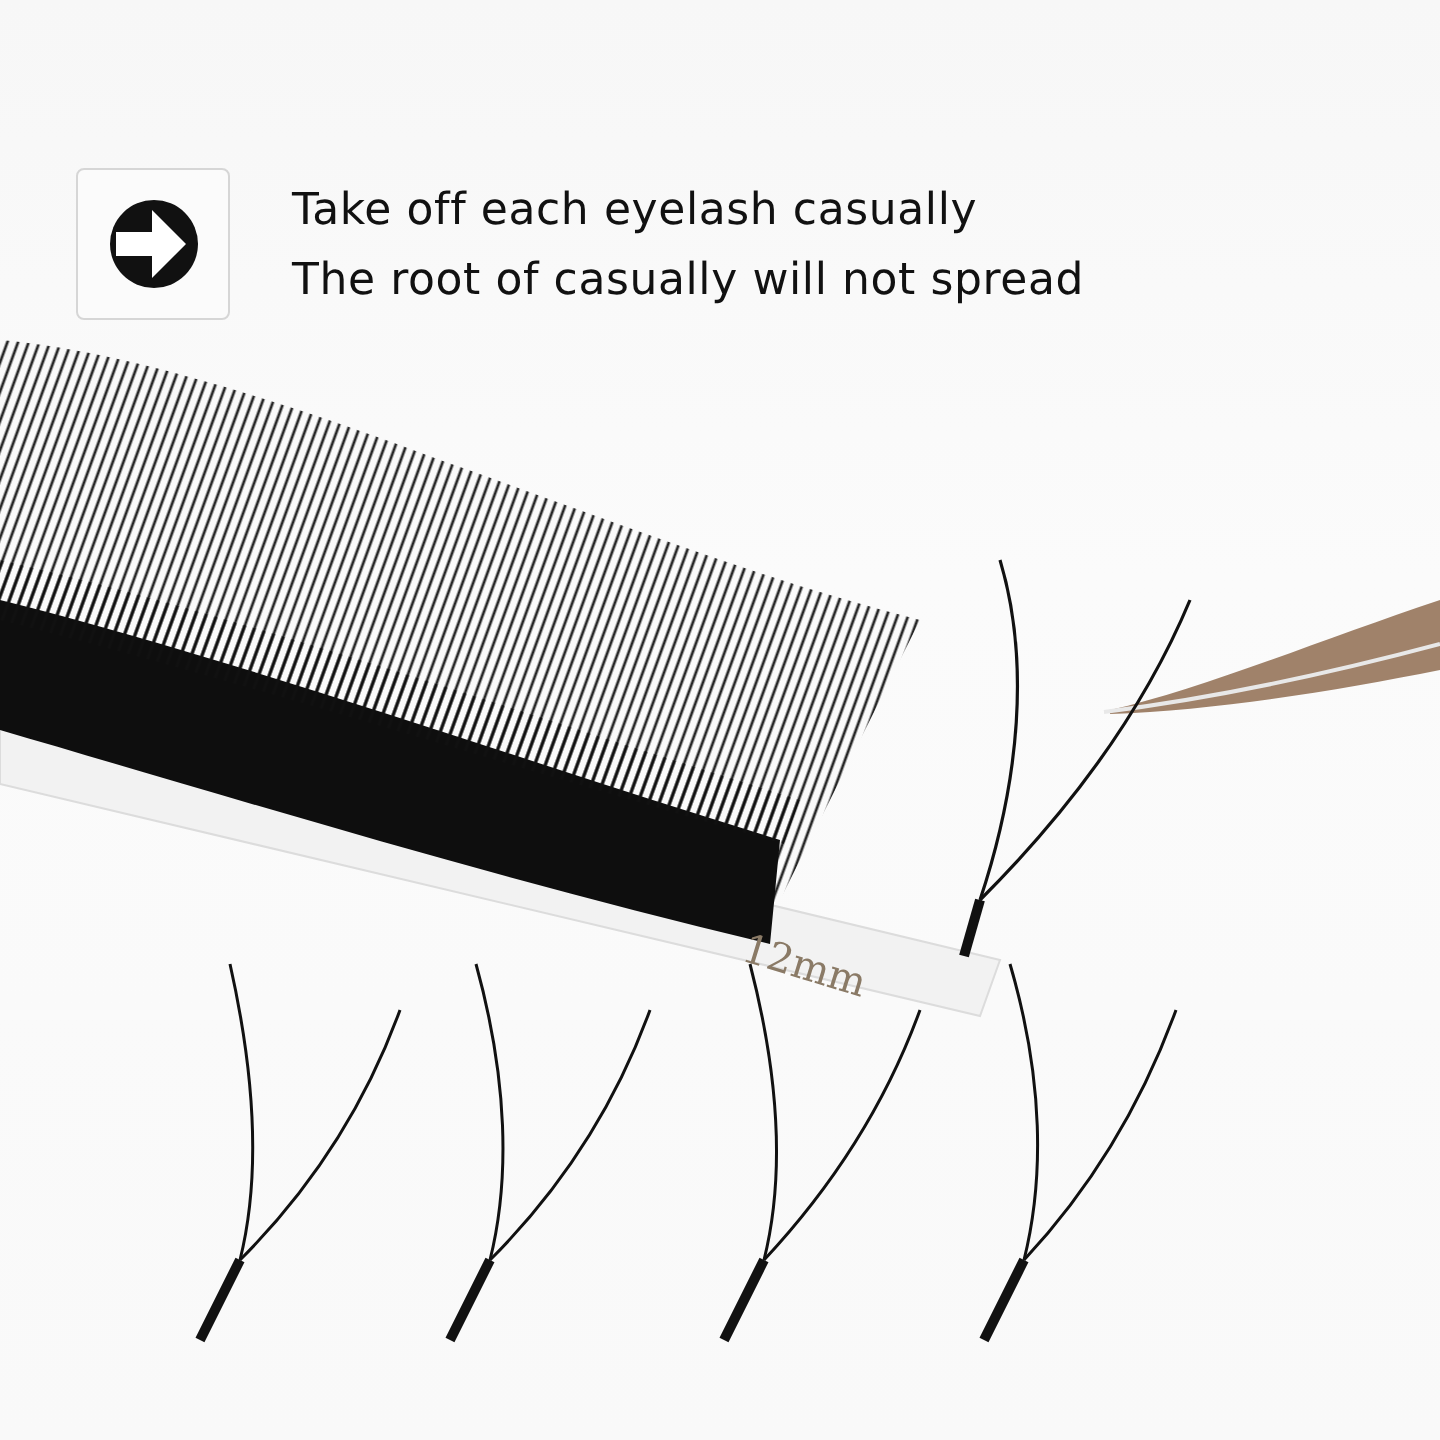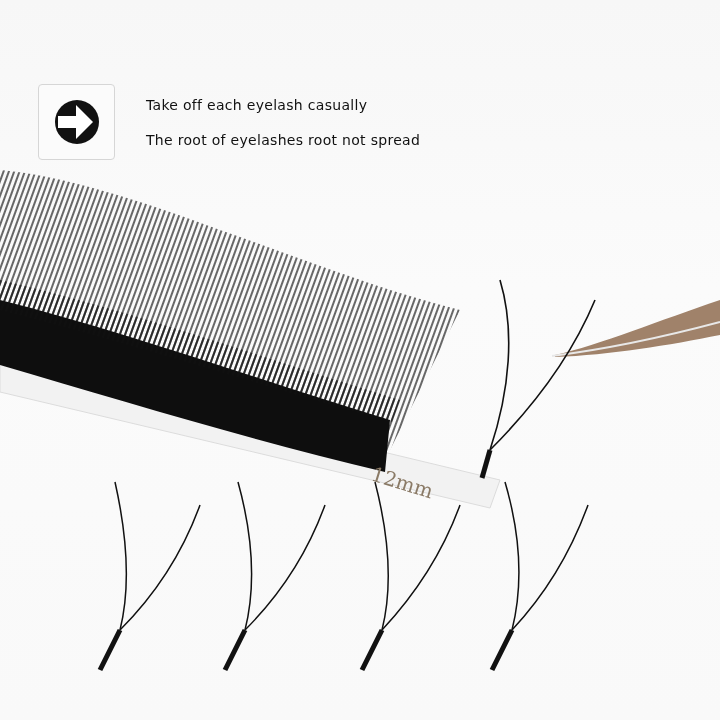--- a/index.html
+++ b/index.html
@@ -1,19 +1,19 @@
 <!DOCTYPE html>
 <html><head>
 <meta charset="utf-8">
 <style>
   html,body{margin:0;padding:0;}
   body{width:720px;height:720px;overflow:hidden;background:#fafafa;font-family:"DejaVu Sans","Liberation Sans",sans-serif;position:relative;}
   .stage{position:absolute;left:0;top:0;width:720px;height:720px;background:linear-gradient(180deg,#f7f7f7 0%,#fbfbfb 40%,#f9f9f9 100%);}
   .icon-box{position:absolute;left:38px;top:84px;width:77px;height:76px;border:1px solid #d6d6d6;border-radius:4px;background:#fbfbfb;box-sizing:border-box;display:flex;align-items:center;justify-content:center;}
-  .caption{position:absolute;left:146px;top:88px;color:#111;font-size:14px;line-height:35px;letter-spacing:0.3px;}
+  .caption{position:absolute;left:146px;top:88px;color:#111;font-size:22px;line-height:35px;letter-spacing:0.3px;}
   .caption div{white-space:nowrap;}
   svg.art{position:absolute;left:0;top:0;}
 </style>
 </head>
 <body>
 
 <div class="stage">
 
   <svg class="art" width="720" height="720" viewBox="0 0 720 720">
     <defs>
@@ -69,15 +69,15 @@
 
   <div class="icon-box">
     <svg width="50" height="50" viewBox="0 0 50 50">
       <circle cx="25" cy="25" r="22" fill="#111"></circle>
       <path d="M6,19 L24,19 L24,8 L41,25 L24,42 L24,31 L6,31 Z" fill="#fff"></path>
     </svg>
   </div>
 
   <div class="caption">
     <div>Take off each eyelash casually</div>
-    <div>The root of eyelashes root not spread</div>
+    <div>The root of casually will not spread</div>
   </div>
 </div>
 
 </body></html>

